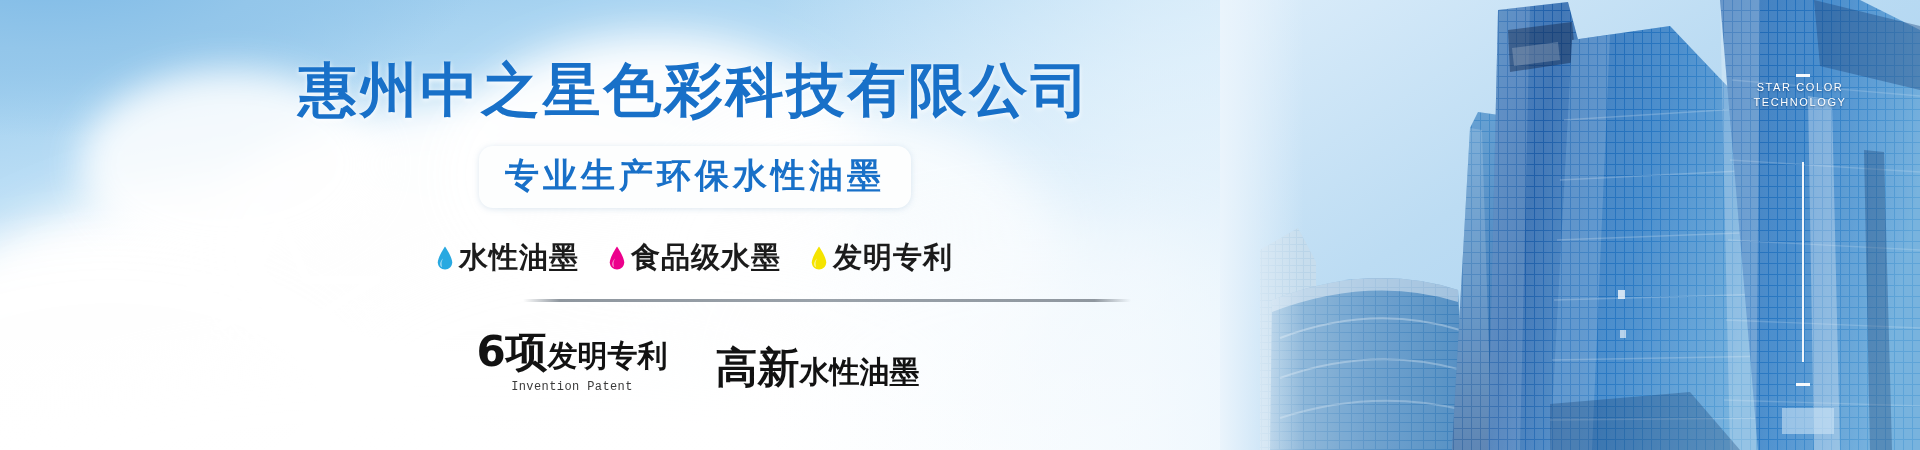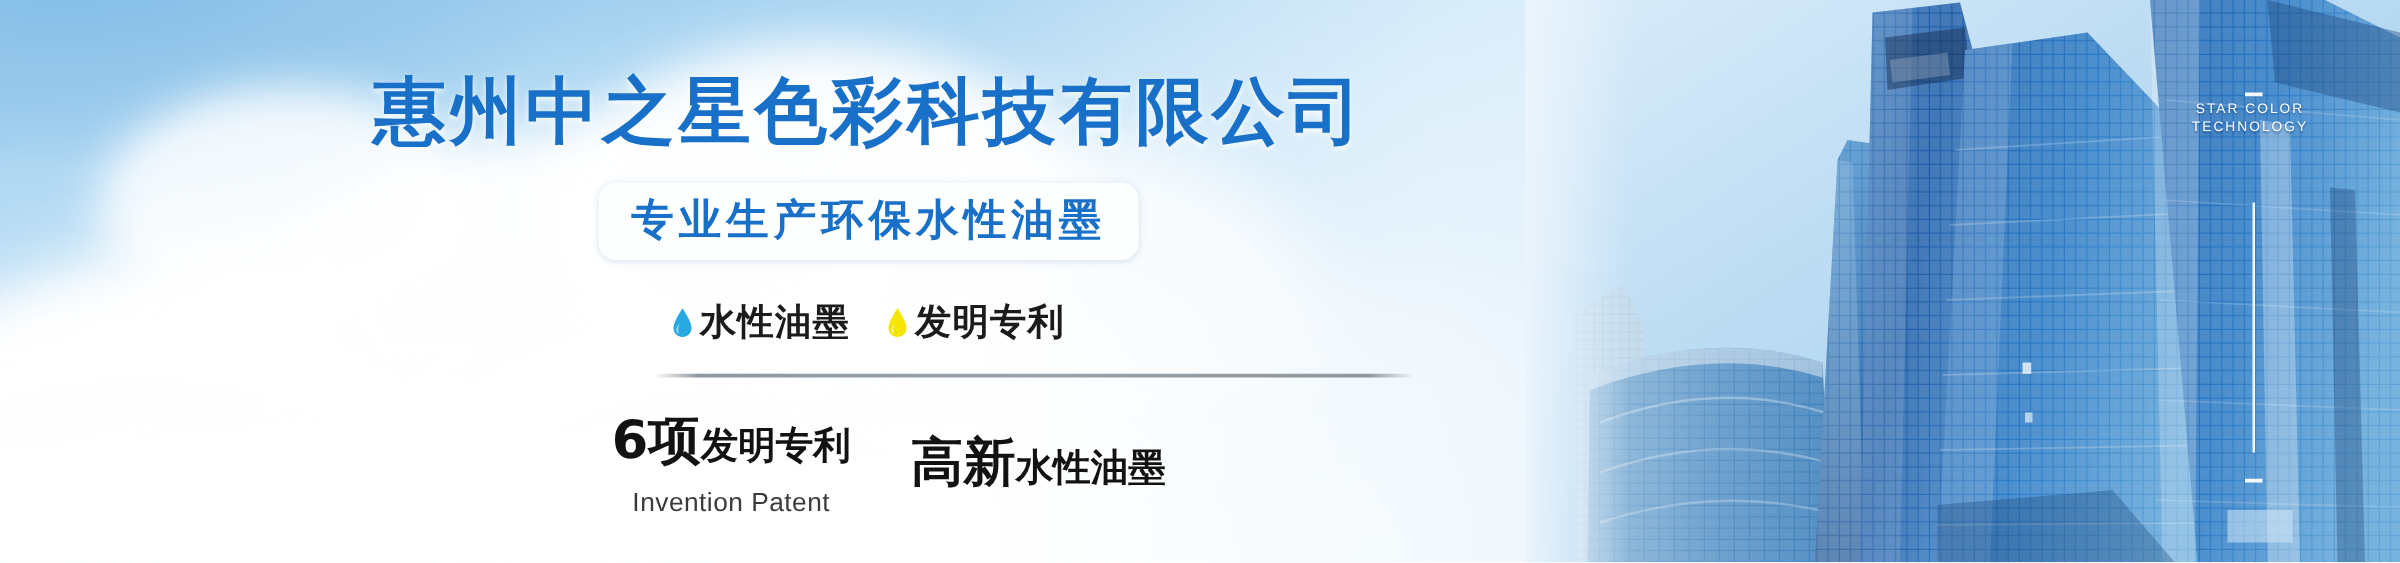--- a/index.html
+++ b/index.html
@@ -87,32 +87,32 @@
     font-size:29px;font-weight:bold;color:#1b1b1b;letter-spacing:1px;
     font-family:"DejaVu Sans","Liberation Sans",sans-serif;
   }
 
   #divider{
     position:absolute;left:523px;top:299px;width:608px;height:3px;
     background:linear-gradient(to right,rgba(150,158,166,0),#8f979f 6%,#9aa2aa 50%,#8f979f 94%,rgba(150,158,166,0));
   }
 
   #badges{
-    position:absolute;left:16px;top:330px;width:1390px;
-    display:flex;justify-content:center;align-items:center;gap:48px;
+    position:absolute;left:3px;top:330px;width:1390px;
+    display:flex;justify-content:center;align-items:flex-end;gap:48px;
   }
   .badge{text-align:center;}
   .badge-cn{
     font-size:34px;color:#121212;letter-spacing:0px;line-height:44px;white-space:nowrap;
     font-family:"DejaVu Sans","Liberation Sans",sans-serif;
   }
   .badge-cn .big{font-size:42px;font-weight:bold;}
   .badge-cn .small{font-size:30px;font-weight:bold;}
   .badge-en{
-    font-size:21px;color:#3a3a3a;letter-spacing:.4px;margin-top:12px;
+    font-size:12px;color:#3a3a3a;letter-spacing:.4px;margin-top:2px;font-family:Liberation Mono, monospace;
   }
 </style>
 </head>
 <body>
 
 <div id="banner">
 
   <div class="sky-deep"></div>
   <div class="cloudwrap">
     <div class="cloud c1"></div>
@@ -263,20 +263,27 @@
     <div id="features">
 
       <div class="feat">
         <svg class="drop" viewBox="0 0 16 24">
           <path d="M8 0.5 C8 0.5 15.2 11 15.2 16.3 C15.2 20.6 11.9 23.5 8 23.5 C4.1 23.5 0.8 20.6 0.8 16.3 C0.8 11 8 0.5 8 0.5 Z" fill="#29a9e1"></path>
           <path d="M4.6 17.4 C4.6 14.9 6.2 12.2 6.2 12.2 C6.2 12.2 3.1 15.3 3.1 17.9 C3.1 19.6 4 20.8 5.2 21.2 C4.8 20.2 4.6 18.9 4.6 17.4 Z" fill="rgba(255,255,255,.55)"></path>
         </svg>
         <span class="feat-label">水性油墨</span>
       </div>
 
+      <div class="feat">
+        <svg class="drop" viewBox="0 0 16 24">
+          <path d="M8 0.5 C8 0.5 15.2 11 15.2 16.3 C15.2 20.6 11.9 23.5 8 23.5 C4.1 23.5 0.8 20.6 0.8 16.3 C0.8 11 8 0.5 8 0.5 Z" fill="#ec008c"></path>
+          <path d="M4.6 17.4 C4.6 14.9 6.2 12.2 6.2 12.2 C6.2 12.2 3.1 15.3 3.1 17.9 C3.1 19.6 4 20.8 5.2 21.2 C4.8 20.2 4.6 18.9 4.6 17.4 Z" fill="rgba(255,255,255,.5)"></path>
+        </svg>
+        <span class="feat-label">食品级水墨</span>
+      </div>
 
       <div class="feat">
         <svg class="drop" viewBox="0 0 16 24">
           <path d="M8 0.5 C8 0.5 15.2 11 15.2 16.3 C15.2 20.6 11.9 23.5 8 23.5 C4.1 23.5 0.8 20.6 0.8 16.3 C0.8 11 8 0.5 8 0.5 Z" fill="#f5e400"></path>
           <path d="M4.6 17.4 C4.6 14.9 6.2 12.2 6.2 12.2 C6.2 12.2 3.1 15.3 3.1 17.9 C3.1 19.6 4 20.8 5.2 21.2 C4.8 20.2 4.6 18.9 4.6 17.4 Z" fill="rgba(255,255,255,.6)"></path>
         </svg>
         <span class="feat-label">发明专利</span>
       </div>
 
     </div>

